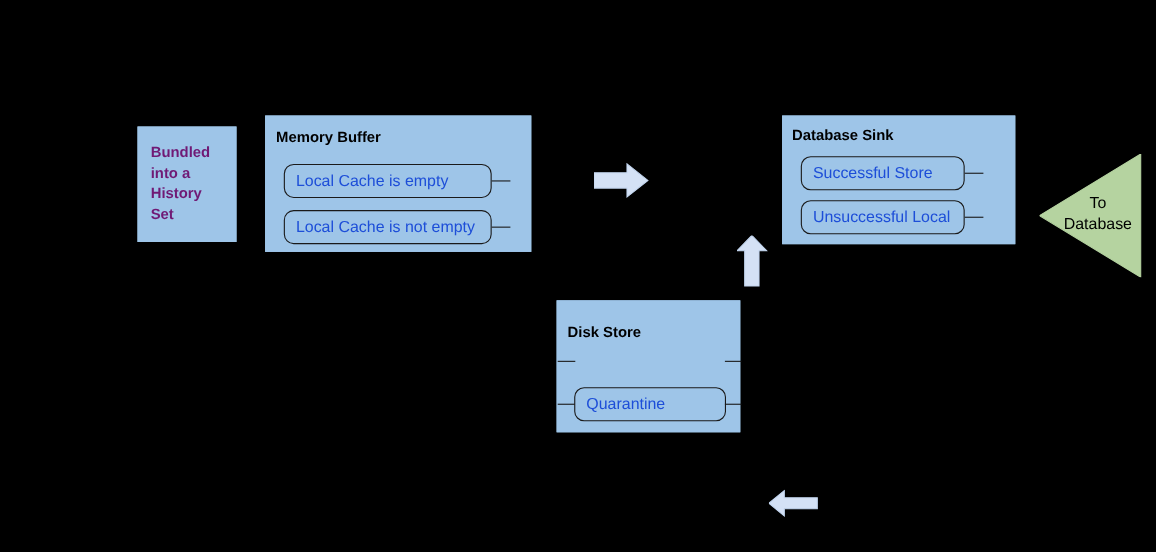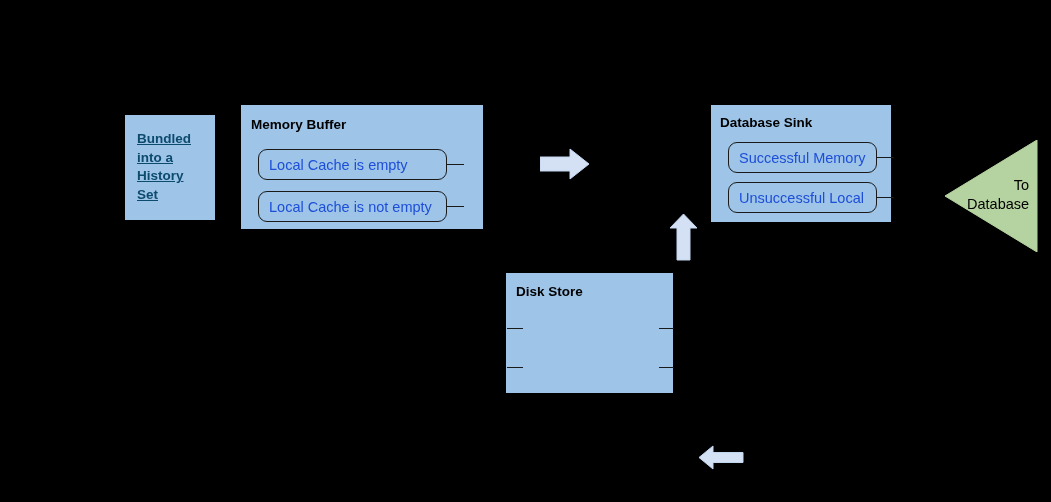--- a/index.html
+++ b/index.html
@@ -30,22 +30,21 @@
   }
 
   
   .plain-box {
     background: #9ec5e8;
     border: 1px solid #9ec5e8;
     padding: 14px 10px 10px 11px;
     font-weight: bold;
     font-size: 13.5px;
     line-height: 18.5px;
-    color: #0c4a6e;
-    text-decoration: underline;
+    color: #701a75;
   }
 
   
   .group-box {
     background: #9ec5e8;
     border: 1px solid #9ec5e8;
   }
   .group-title {
     position: absolute;
     font-weight: bold;
@@ -86,21 +85,21 @@
   .triangle-wrap {
     position: absolute;
   }
   .triangle-wrap svg { display: block; }
   .triangle-label {
     position: absolute;
     font-size: 14.5px;
     line-height: 19px;
     color: #000000;
     white-space: nowrap;
-    text-align: right;
+    text-align: center;
   }
 </style>
 </head>
 <body>
 
 <div id="canvas">
 
   <div class="node plain-box" style="left:125px; top:115px; width:90px; height:105px;">
     <div>Bundled</div>
     <div>into a</div>
@@ -115,41 +114,44 @@
       <span>Local Cache is empty</span>
     </div>
     <div class="stub" style="left:205px; top:58px; width:17px;"></div>
 
     <div class="rounded-box" style="left:16px; top:85px; width:189px; height:31px;text-align:right;">
       <span>Local Cache is not empty</span>
     </div>
     <div class="stub" style="left:205px; top:100px; width:17px;"></div>
   </div>
 
-  <div class="node group-box" style="left:711px; top:105px; width:180px; height:117px;">
+  <div class="node group-box" style="left:711px; top:105px; width:212px; height:117px;">
     <div class="group-title" style="left:8px; top:9px;">Database Sink</div>
 
     <div class="rounded-box" style="left:16px; top:36px; width:149px; height:31px;">
-      <span>Successful Memory</span>
+      <span>Successful Store</span>
     </div>
     <div class="stub" style="left:165px; top:51px; width:17px;"></div>
 
     <div class="rounded-box" style="left:16px; top:76px; width:149px; height:31px;">
       <span>Unsuccessful Local</span>
     </div>
     <div class="stub" style="left:165px; top:91px; width:17px;"></div>
   </div>
 
   <div class="node group-box" style="left:506px; top:273px; width:167px; height:120px;">
-    <div class="group-title" style="left:9px; top:10px;">Disk Store</div>
+    <div class="group-title" style="left:9px; top:20px;">Disk Store</div>
 
     <div class="stub" style="left:0px; top:54px; width:16px;"></div>
     <div class="stub" style="left:152px; top:54px; width:15px;"></div>
 
     <div class="stub" style="left:0px; top:93px; width:16px;"></div>
+    <div class="rounded-box" style="left:15px; top:78px; width:138px; height:31px;">
+      <span>Quarantine</span>
+    </div>
     <div class="stub" style="left:152px; top:93px; width:15px;"></div>
   </div>
 
   <div class="arrow" style="left:540px; top:148px;">
     <svg width="50" height="32" viewBox="0 0 50 32">
       <polygon points="0,9 30,9 30,1 49,16 30,31 30,23 0,23" fill="#d4e1f5" stroke="#c3d6f0" stroke-width="1"></polygon>
     </svg>
   </div>
 
   <div class="arrow" style="left:670px; top:214px;">

